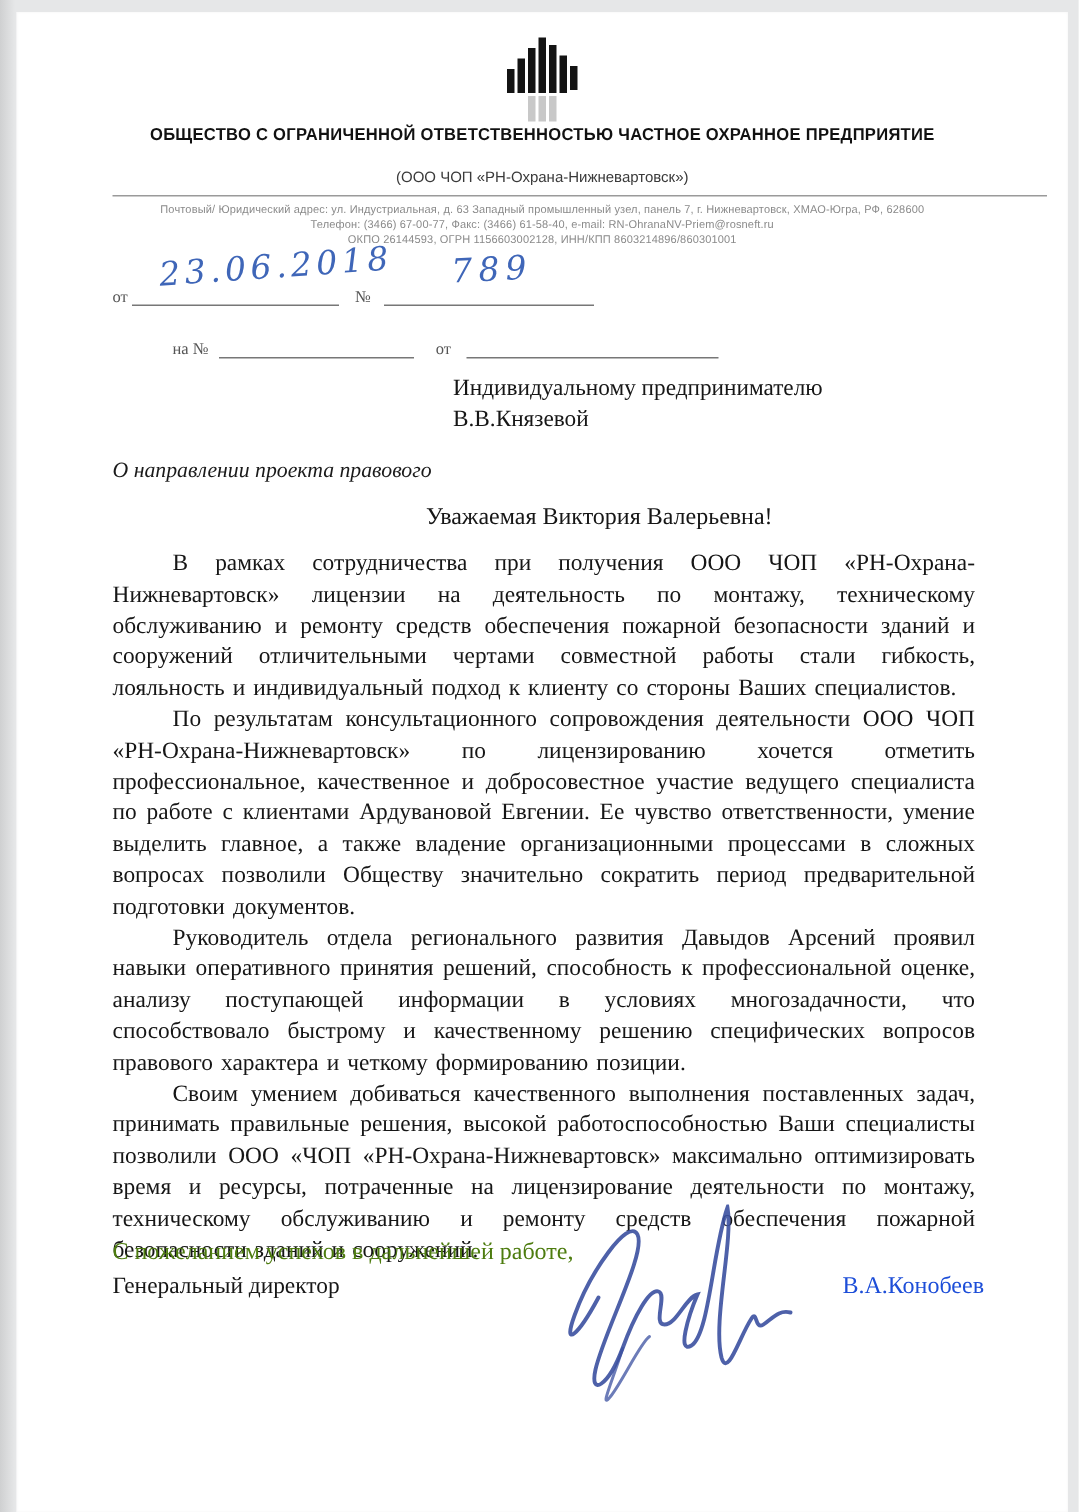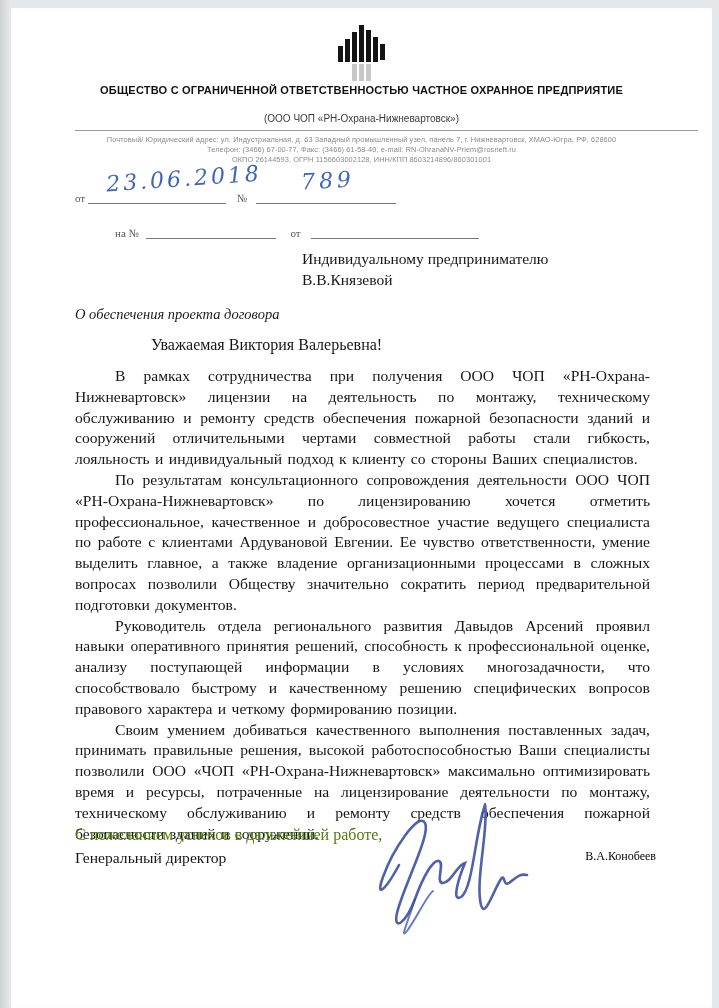--- a/index.html
+++ b/index.html
@@ -58,33 +58,33 @@
     position:absolute;right:60px;top:240px;width:350px;
     text-align:left;font-size:15.5px;line-height:21px;color:#161616;
   }
   
   .subject{
     position:absolute;left:64px;top:298px;
     font-style:italic;font-size:14.5px;color:#1a1a1a;
   }
   .salutation{
     position:absolute;left:140px;right:64px;top:328px;
-    text-align:left;font-size:16px;color:#161616;
+    text-align:center;font-size:16px;color:#161616;
   }
   
   .body-text{
     position:absolute;left:64px;right:62px;top:358px;
     font-size:15.6px;line-height:20.8px;color:#161616;
     text-align:justify;
   }
   .body-text p{margin:0;text-indent:40px;word-spacing:1.5px;}
   
   .closing-wish{position:absolute;left:64px;top:818px;font-size:16px;color:#4d7c0f;}
   .closing-title{position:absolute;left:64px;top:841px;font-size:15.6px;color:#161616;}
-  .signer{position:absolute;right:56px;top:841px;font-size:12px;color:#000000;font-family:Liberation Serif, serif;}
+  .signer{position:absolute;right:56px;top:841px;font-size:16px;color:#1d4ed8;font-family:Liberation Serif, serif;}
   .signature{position:absolute;left:358px;top:795px;width:170px;height:145px;}
 </style>
 </head>
 <body>
 
 <div class="scan-frame">
   <div class="page">
 
     <div class="logo">
       <svg width="64" height="58" viewBox="0 0 64 58" aria-hidden="true">
@@ -128,21 +128,21 @@
       <span class="u-line" style="width:130px;margin-left:4px"></span>
       <span style="margin-left:12px">от</span>
       <span class="u-line" style="width:168px;margin-left:8px"></span>
     </div>
 
     <div class="addressee">
       <div>Индивидуальному предпринимателю</div>
       <div>В.В.Князевой</div>
     </div>
 
-    <div class="subject">О обеспечения проекта договора</div>
+    <div class="subject">О направлении проекта правового</div>
     <div class="salutation">Уважаемая Виктория Валерьевна!</div>
 
     <div class="body-text">
       <p>В рамках сотрудничества при получения ООО ЧОП «РН-Охрана-Нижневартовск» лицензии на деятельность по монтажу, техническому обслуживанию и ремонту средств обеспечения пожарной безопасности зданий и сооружений отличительными чертами совместной работы стали гибкость, лояльность и индивидуальный подход к клиенту со стороны Ваших специалистов.</p>
       <p>По результатам консультационного сопровождения деятельности ООО ЧОП «РН-Охрана-Нижневартовск» по лицензированию хочется отметить профессиональное, качественное и добросовестное участие ведущего специалиста по работе с клиентами Ардувановой Евгении. Ее чувство ответственности, умение выделить главное, а также владение организационными процессами в сложных вопросах позволили Обществу значительно сократить период предварительной подготовки документов.</p>
       <p>Руководитель отдела регионального развития Давыдов Арсений проявил навыки оперативного принятия решений, способность к профессиональной оценке, анализу поступающей информации в условиях многозадачности, что способствовало быстрому и качественному решению специфических вопросов правового характера и четкому формированию позиции.</p>
       <p>Своим умением добиваться качественного выполнения поставленных задач, принимать правильные решения, высокой работоспособностью Ваши специалисты позволили ООО «ЧОП «РН-Охрана-Нижневартовск» максимально оптимизировать время и ресурсы, потраченные на лицензирование деятельности по монтажу, техническому обслуживанию и ремонту средств обеспечения пожарной безопасности зданий и сооружений.</p>
     </div>
 
     <div class="closing-wish">С пожеланием успехов в дальнейшей работе,</div>

